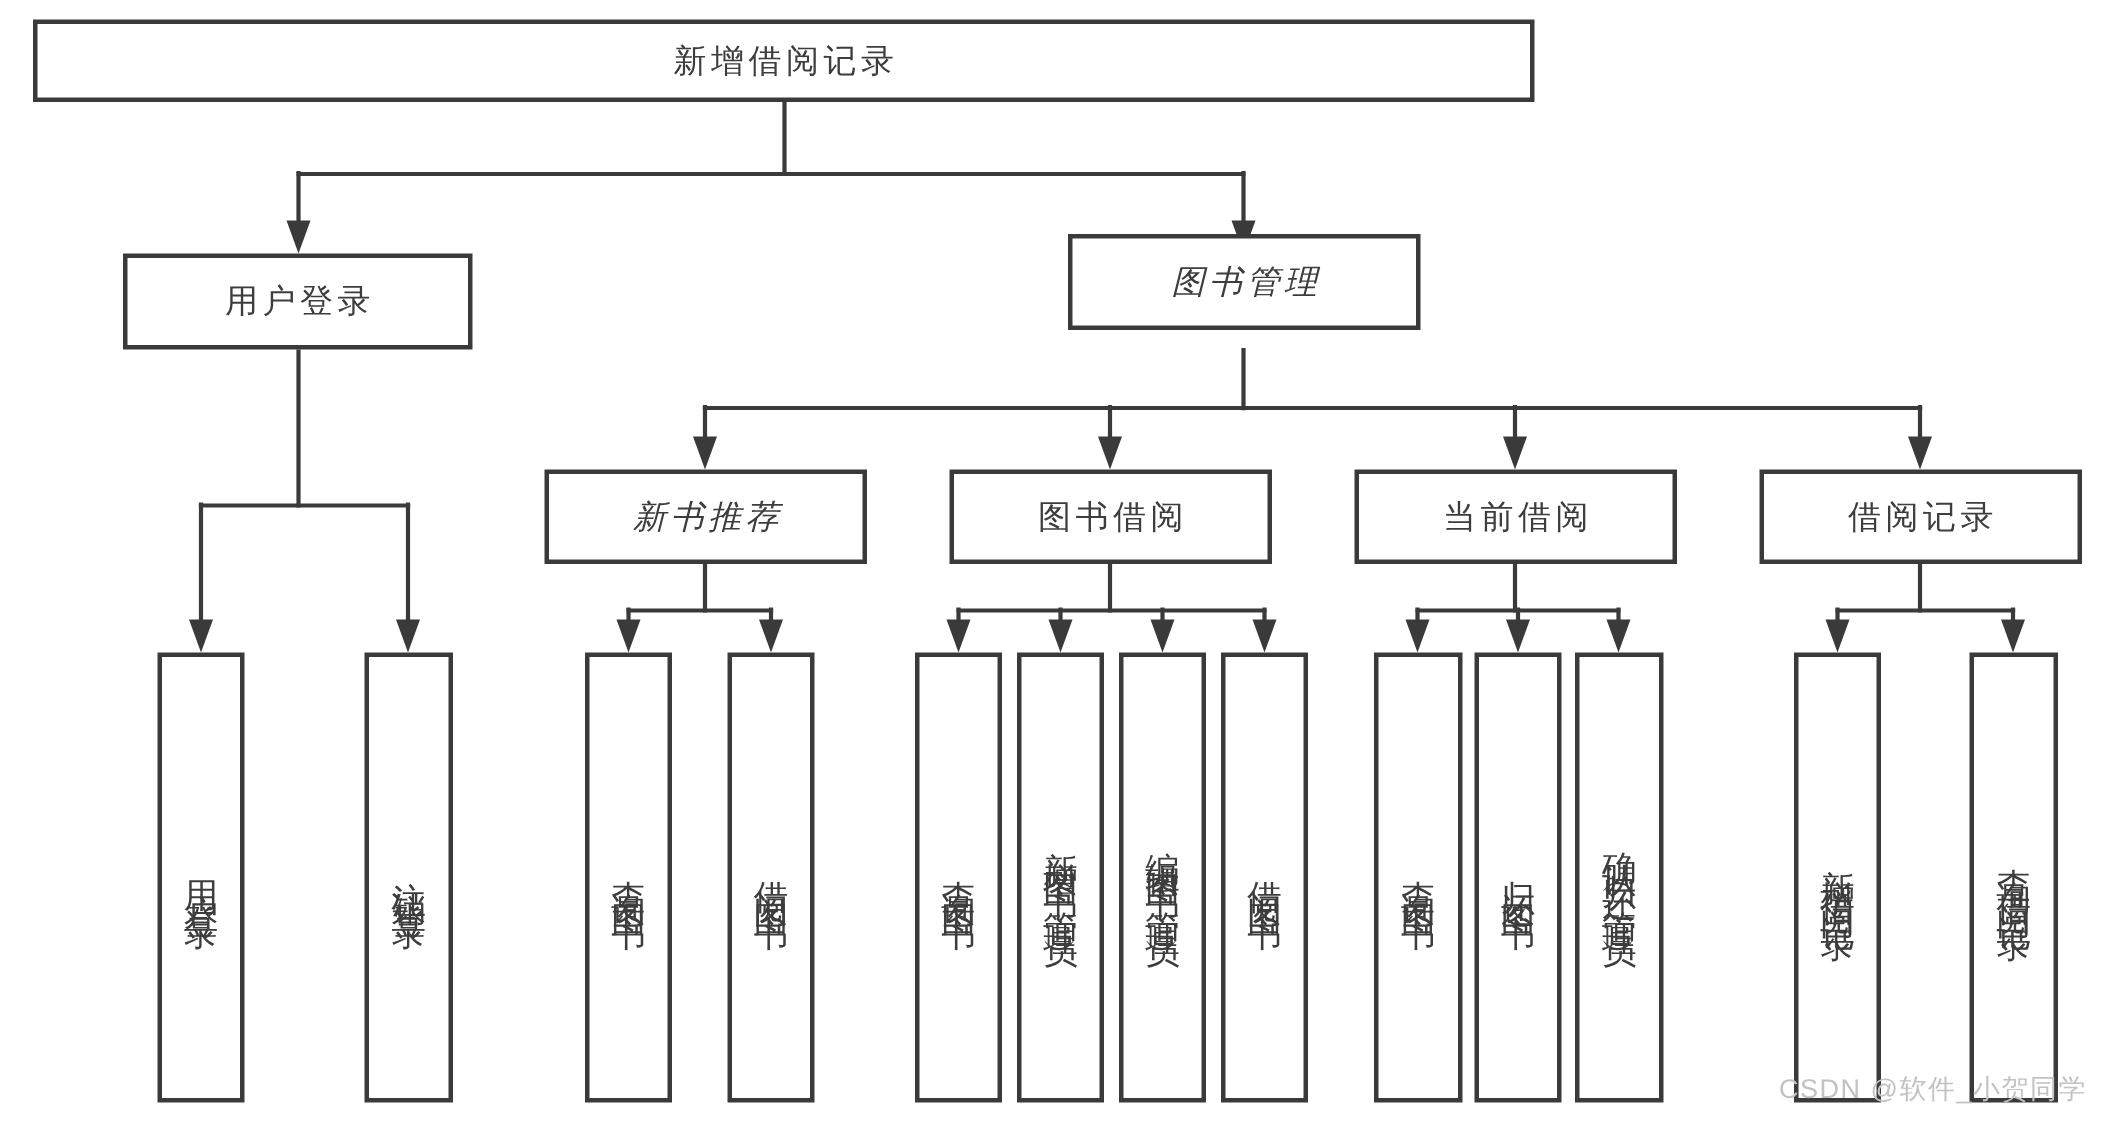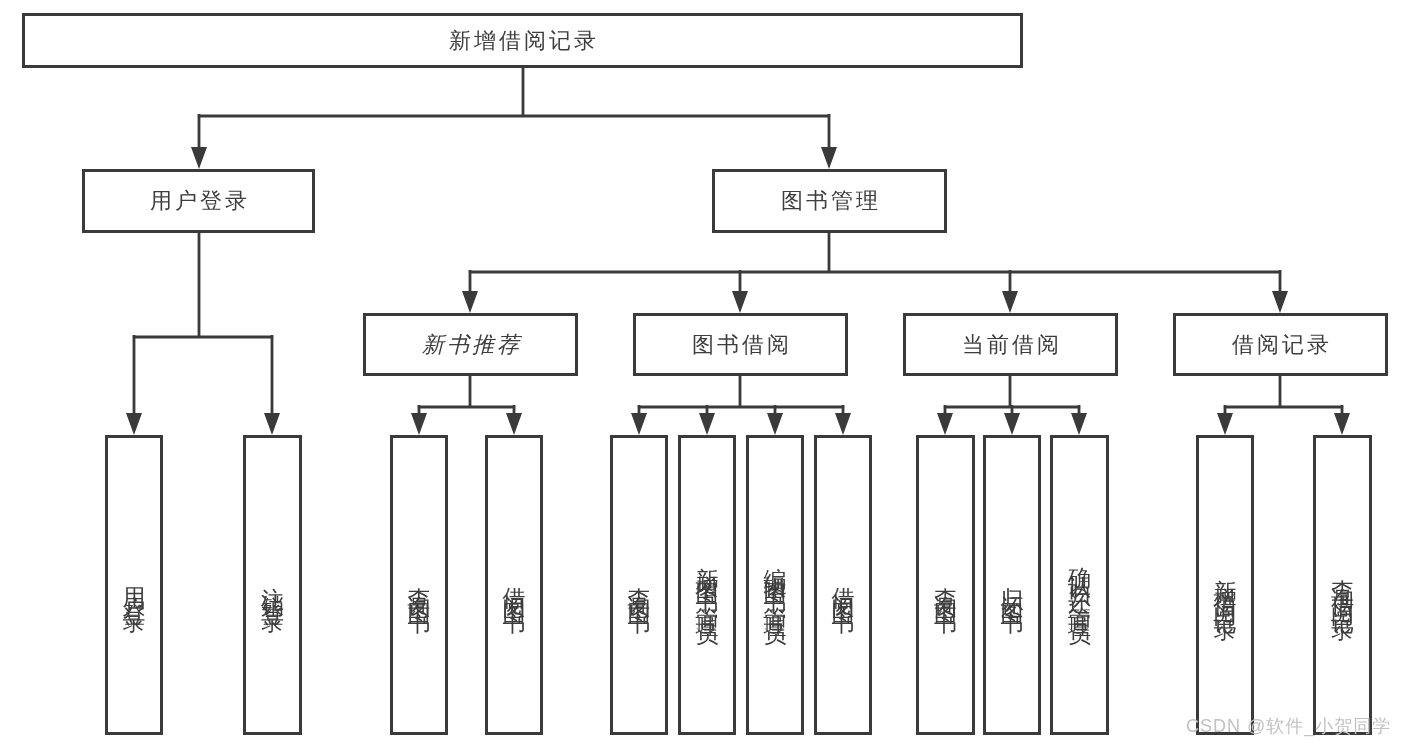--- a/index.html
+++ b/index.html
@@ -121,21 +121,21 @@
       M937 413 L953 413 L945 435 Z
       M1004 413 L1020 413 L1012 435 Z
       M1071 413 L1087 413 L1079 435 Z
       M1217 413 L1233 413 L1225 435 Z
       M1334 413 L1350 413 L1342 435 Z"></path>
   </svg>
 
   <div class="node header" style="left:22px; top:13px; width:1001px; height:55px;">新增借阅记录</div>
 
   <div class="node header" style="left:82px; top:169px; width:233px; height:64px;">用户登录</div>
-  <div class="node header" style="left:712px; top:169px; width:235px; height:64px;">图书管理</div>
+  <div class="node header" style="left:712px; top:156px; width:235px; height:64px;font-style:italic;">图书管理</div>
 
   <div class="node header" style="left:363px; top:313px; width:215px; height:63px;font-style:italic;">新书推荐</div>
   <div class="node header" style="left:633px; top:313px; width:215px; height:63px;text-align:right;">图书借阅</div>
   <div class="node header" style="left:903px; top:313px; width:215px; height:63px;">当前借阅</div>
   <div class="node header" style="left:1173px; top:313px; width:215px; height:63px;">借阅记录</div>
 
   <div class="node leaf" style="left:105px; top:435px; width:58px; height:300px;">用户登录</div>
   <div class="node leaf" style="left:243px; top:435px; width:59px; height:300px;">注销登录</div>
 
   <div class="node leaf" style="left:390px; top:435px; width:58px; height:300px;">查询图书</div>

